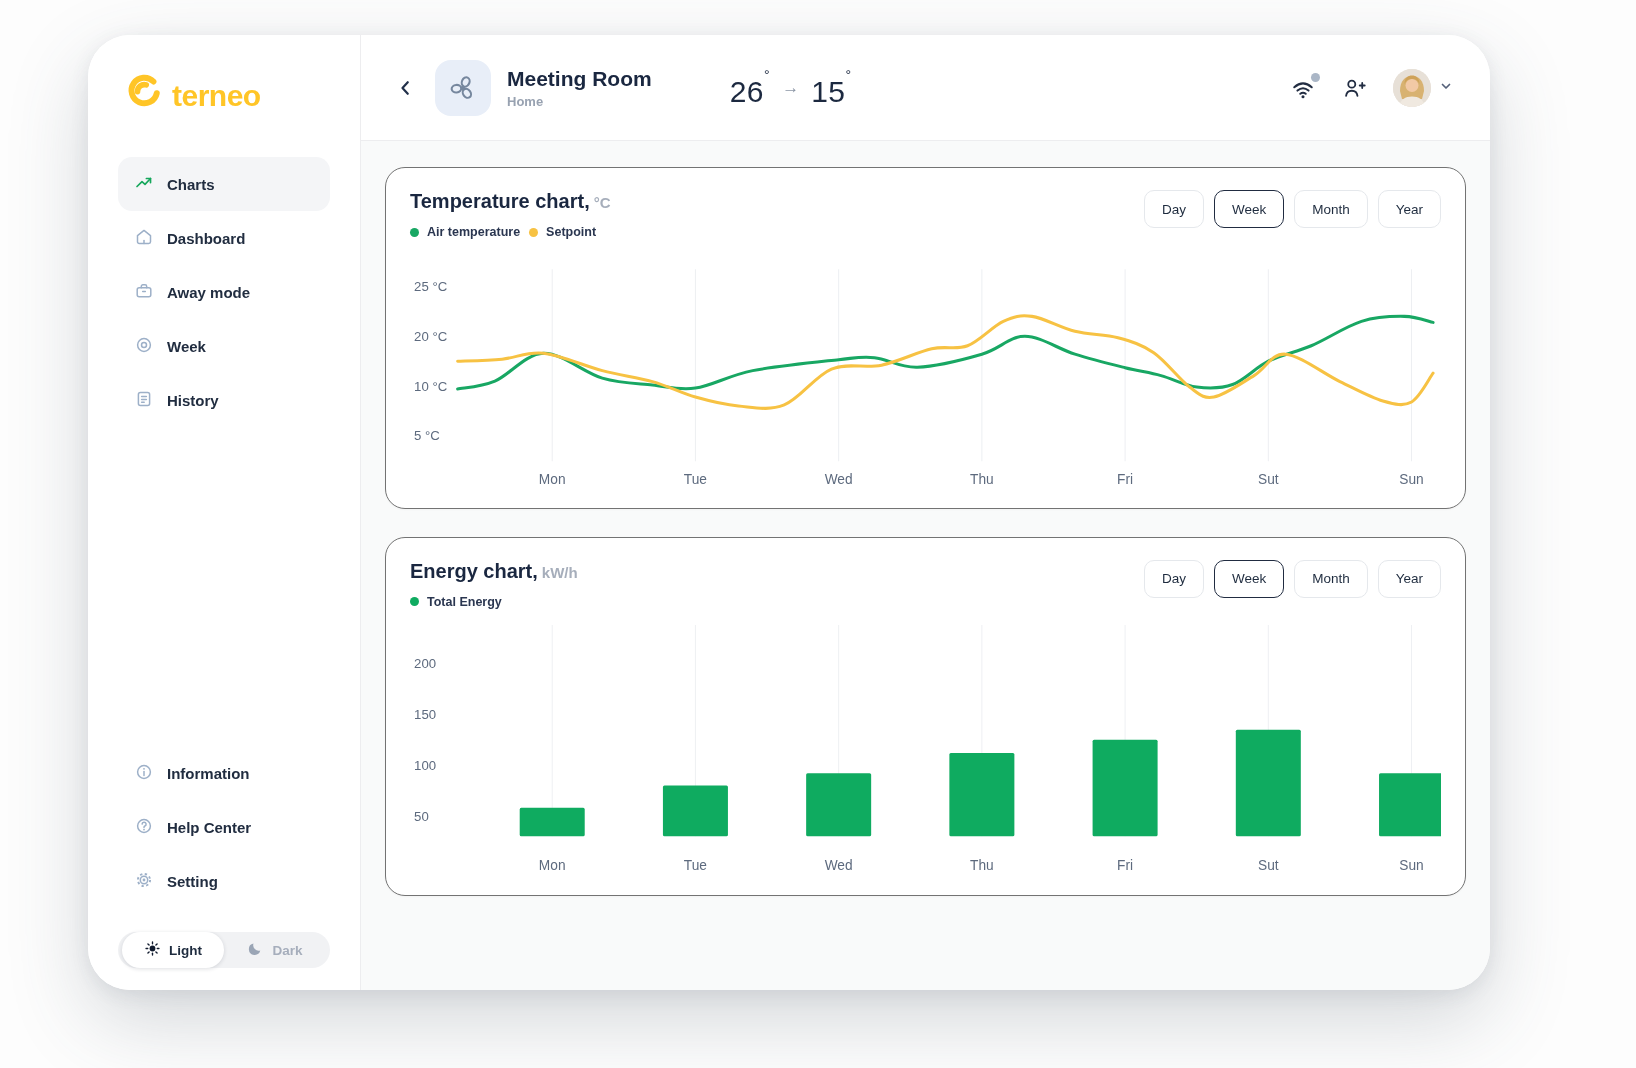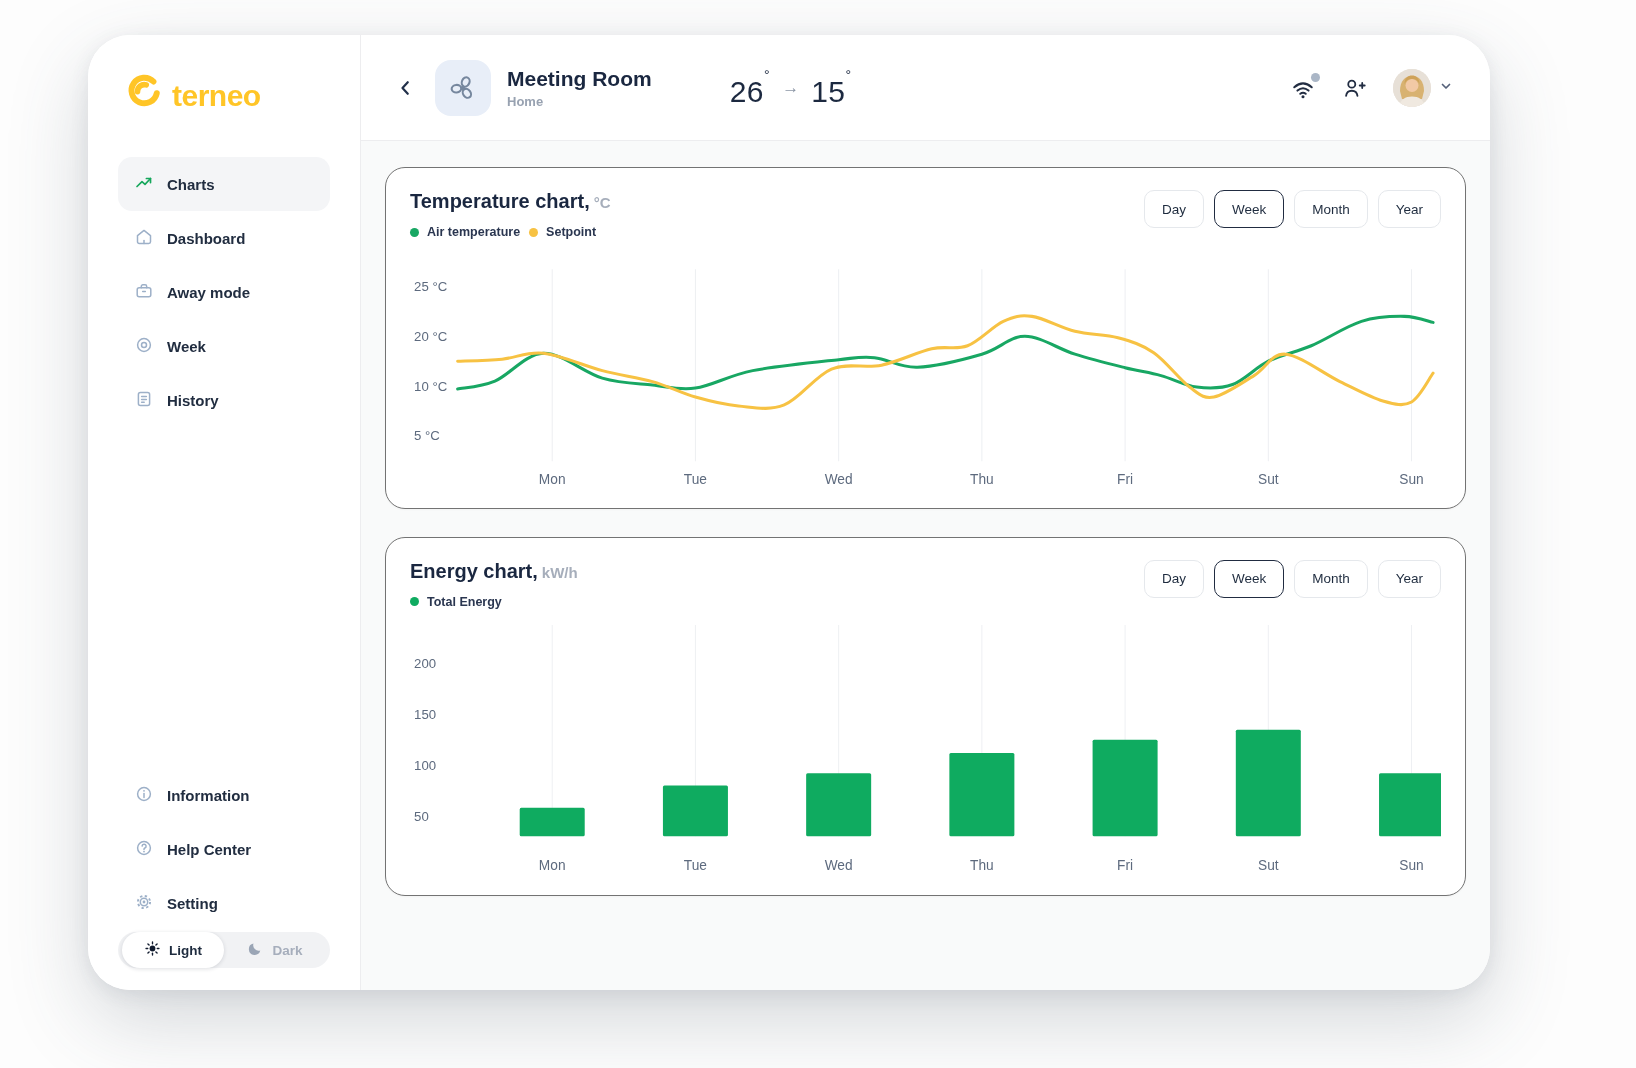--- a/index.html
+++ b/index.html
@@ -9,21 +9,21 @@
   
   .sidebar { width:273px; background:#fff; border-right:1px solid #ededef; display:flex; flex-direction:column; padding:38px 30px 22px 30px; flex-shrink:0; }
   .logo-row { display:flex; align-items:flex-end; gap:10px; padding-left:8px; margin-bottom:44px; }
   .logo-text { font-size:30px; font-weight:800; color:#ffc527; letter-spacing:-.5px; }
   .nav { display:flex; flex-direction:column; }
   .nav-item { display:flex; align-items:center; gap:13px; height:54px; padding:0 16px; border-radius:14px; font-size:15px; font-weight:700; color:#212d40; cursor:pointer; }
   .nav-item.active { background:#f4f5f7; }
   .nav-item svg { flex-shrink:0; }
   .spacer { flex:1; }
   .ic { stroke:#9db0c8; fill:none; stroke-width:1.5; stroke-linecap:round; stroke-linejoin:round; }
-  .theme-toggle { margin-top:2px; height:36px; background:#f1f2f4; border-radius:22px; display:flex; align-items:center; padding:4px; }
+  .theme-toggle { margin-top:24px; height:36px; background:#f1f2f4; border-radius:22px; display:flex; align-items:center; padding:4px; }
   .seg { flex:1; height:36px; border-radius:18px; display:flex; align-items:center; justify-content:center; gap:8px; font-size:13.5px; font-weight:700; color:#a6aebc; cursor:pointer; }
   .seg.active { background:#fff; color:#1e2b3e; box-shadow:0 1px 4px rgba(20,30,50,.14); }
 
   
   .main { flex:1; display:flex; flex-direction:column; background:#f9fafa; min-width:0; }
   .topbar { height:106px; background:#fff; border-bottom:1px solid #ededef; display:flex; align-items:center; padding:0 36px 0 30px; flex-shrink:0; }
   .back { width:30px; height:30px; display:flex; align-items:center; justify-content:center; cursor:pointer; margin-right:14px; }
   .fan-tile { width:56px; height:56px; border-radius:16px; background:#e8eef8; display:flex; align-items:center; justify-content:center; margin-right:16px; }
   .room-block { display:flex; flex-direction:column; gap:3px; }
   .room-title { font-size:21px; font-weight:800; color:#1a2740; }

